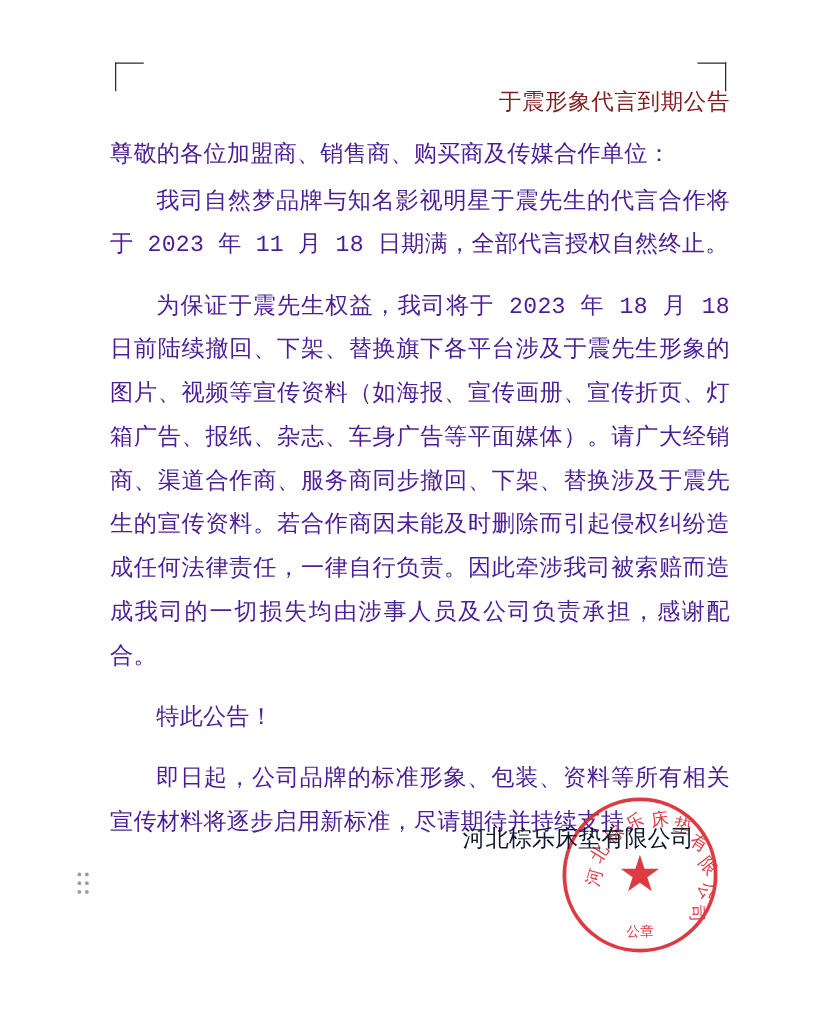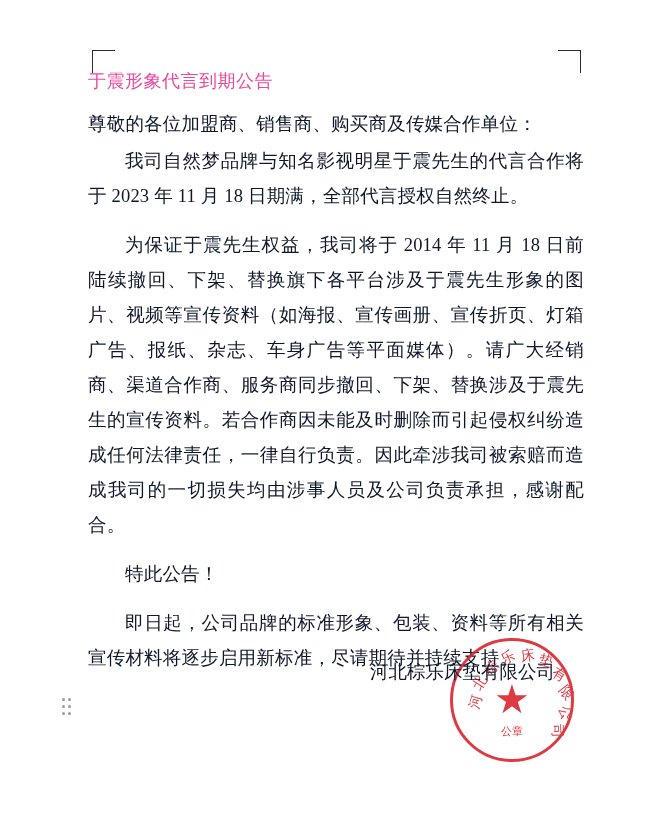--- a/index.html
+++ b/index.html
@@ -38,38 +38,39 @@
     border-right: 1.5px solid #2b2b2b;
     border-top: 1.5px solid #2b2b2b;
   }
   .doc {
     position: absolute;
     left: 88px;
     top: 68px;
     width: 496px;
   }
   .doc-title {
-    text-align: left;
+    text-align: right;
     font-size: 18px;
     line-height: 1.5;
-    color: #ec4899;
+    color: #7f1d1d;
     letter-spacing: 0.5px;
     margin-bottom: 12px;
   }
   p.para {
     font-size: 18.5px;
     line-height: 35px;
-    color: #0f172a;
+    color: #4c1d95;
     margin: 0 0 2px 0;
     text-align: justify;
     text-justify: inter-ideograph;
     letter-spacing: 0.2px;
   }
   p.indent {
     text-indent: 2em;
+    font-family: Liberation Mono, monospace;
   }
   p.gap-top {
     margin-top: 14px;
   }
   .sign-block {
     position: absolute;
     left: 370px;
     top: 655px;
     width: 230px;
     text-align: left;
@@ -114,21 +115,21 @@
     position: absolute;
     font-size: 14px;
     color: #d9202a;
     font-family: "Liberation Serif", "DejaVu Serif", serif;
     transform-origin: center center;
     white-space: nowrap;
   }
   .seal-bottom {
     position: absolute;
     left: 50%;
-    bottom: 20px;
+    bottom: 6px;
     transform: translateX(-50%);
     font-size: 11px;
     color: #d9202a;
     white-space: nowrap;
   }
   
   .handle {
     position: absolute;
     left: 62px;
     top: 698px;
@@ -153,21 +154,21 @@
 <div class="page">
 
   <div class="mark mark-tl"></div>
   <div class="mark mark-tr"></div>
 
   <div class="doc">
     <div class="doc-title">于震形象代言到期公告</div>
 
     <p class="para">尊敬的各位加盟商、销售商、购买商及传媒合作单位：</p>
     <p class="para indent">我司自然梦品牌与知名影视明星于震先生的代言合作将于 2023 年 11 月 18 日期满，全部代言授权自然终止。</p>
-    <p class="para indent gap-top">为保证于震先生权益，我司将于 2014 年 11 月 18 日前陆续撤回、下架、替换旗下各平台涉及于震先生形象的图片、视频等宣传资料（如海报、宣传画册、宣传折页、灯箱广告、报纸、杂志、车身广告等平面媒体）。请广大经销商、渠道合作商、服务商同步撤回、下架、替换涉及于震先生的宣传资料。若合作商因未能及时删除而引起侵权纠纷造成任何法律责任，一律自行负责。因此牵涉我司被索赔而造成我司的一切损失均由涉事人员及公司负责承担，感谢配合。</p>
+    <p class="para indent gap-top">为保证于震先生权益，我司将于 2023 年 18 月 18 日前陆续撤回、下架、替换旗下各平台涉及于震先生形象的图片、视频等宣传资料（如海报、宣传画册、宣传折页、灯箱广告、报纸、杂志、车身广告等平面媒体）。请广大经销商、渠道合作商、服务商同步撤回、下架、替换涉及于震先生的宣传资料。若合作商因未能及时删除而引起侵权纠纷造成任何法律责任，一律自行负责。因此牵涉我司被索赔而造成我司的一切损失均由涉事人员及公司负责承担，感谢配合。</p>
     <p class="para indent gap-top">特此公告！</p>
     <p class="para indent gap-top">即日起，公司品牌的标准形象、包装、资料等所有相关宣传材料将逐步启用新标准，尽请期待并持续支持。</p>
   </div>
 
   <div class="sign-block">
     <div class="sign-line">河北棕乐床垫有限公司</div>
   </div>
 
   <div class="seal">
     <div class="seal-inner">

